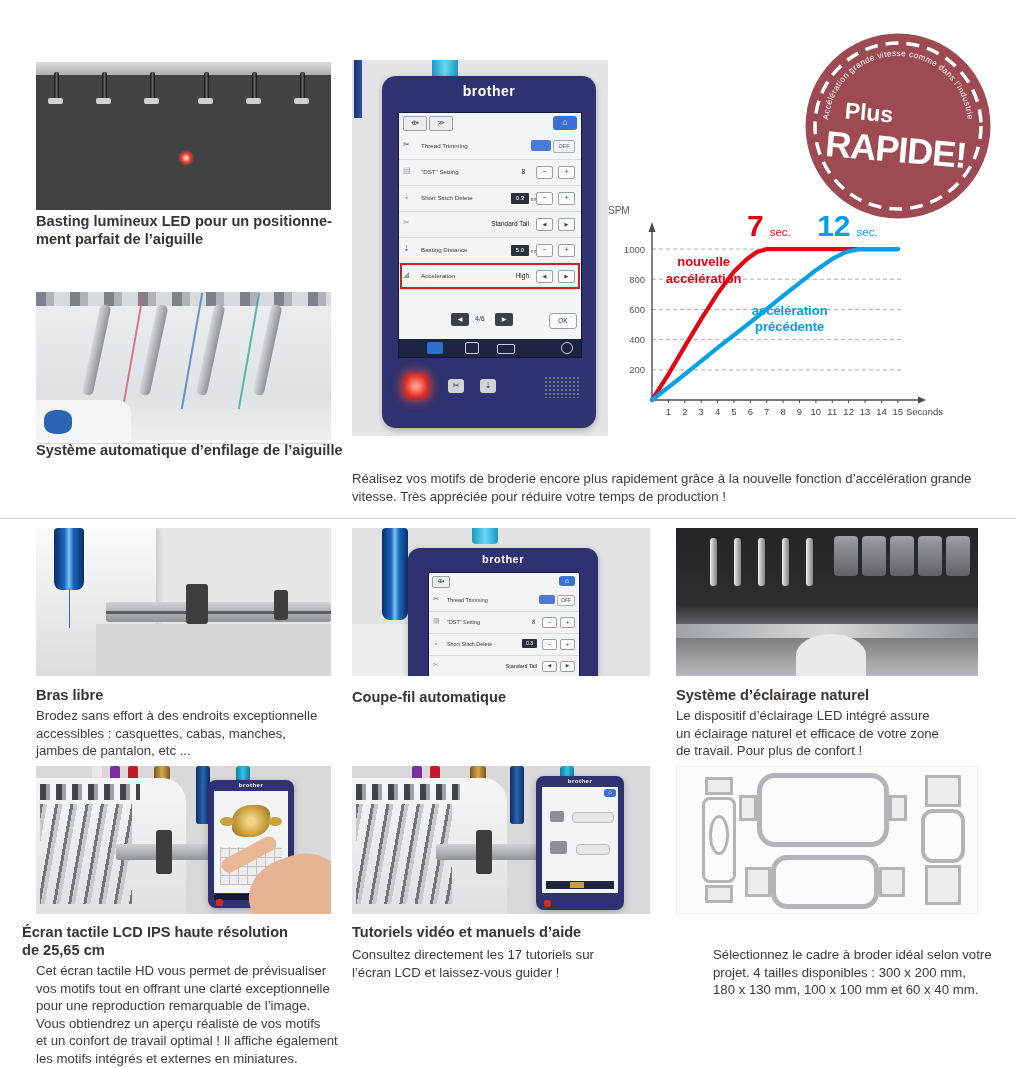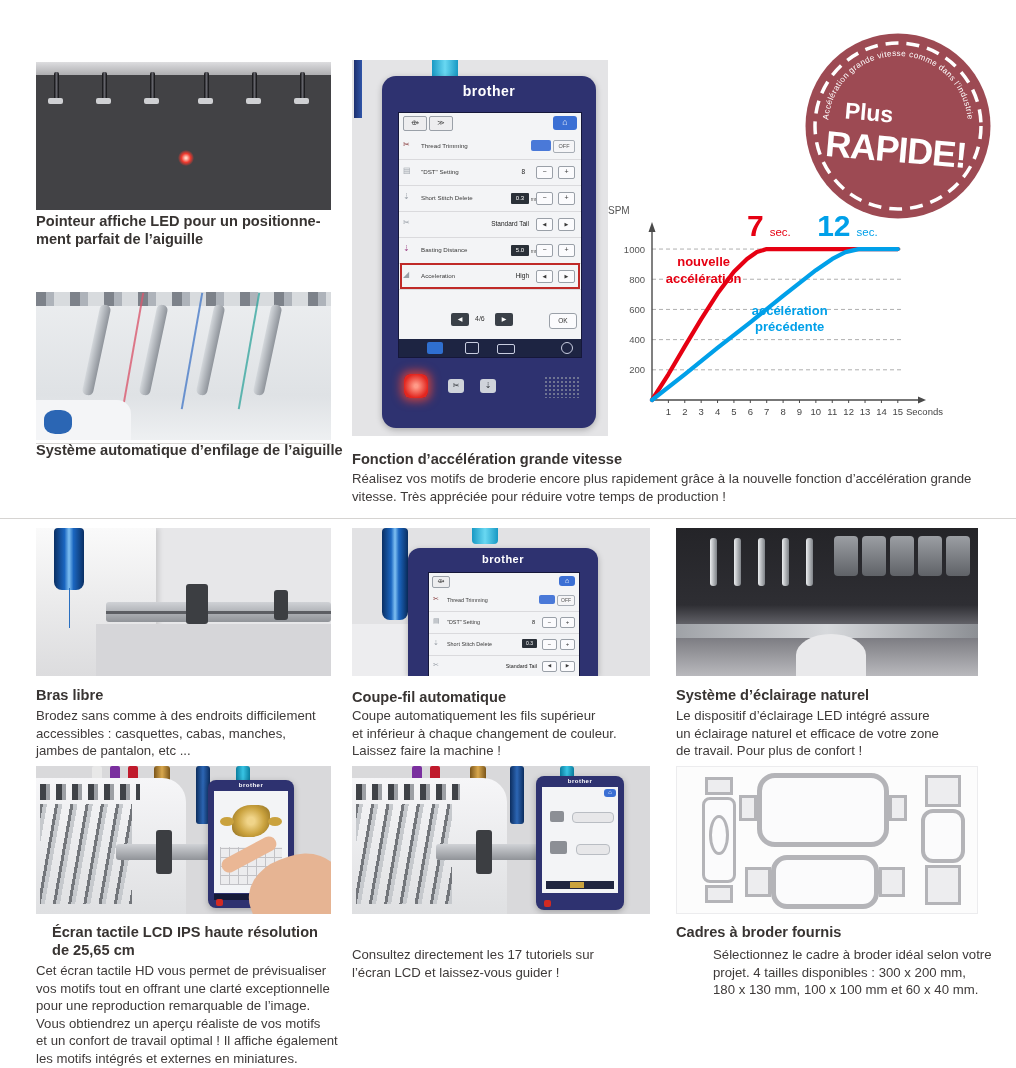--- a/index.html
+++ b/index.html
@@ -130,21 +130,21 @@
     <div class="needle" style="left:114px"></div>
       <div class="foot" style="left:108px"></div>
     <div class="needle" style="left:168px"></div>
       <div class="foot" style="left:162px"></div>
     <div class="needle" style="left:216px"></div>
       <div class="foot" style="left:210px"></div>
     <div class="needle" style="left:264px"></div>
       <div class="foot" style="left:258px"></div>
     <div class="reddot"></div>
   </div>
-  <div class="h" style="left:36px;top:213px;width:305px">Pointeur affiche LED pour un positionne-
+  <div class="h" style="left:36px;top:213px;width:305px">Basting lumineux LED pour un positionne-
 ment parfait de l’aiguille</div>
 
   <div class="ph thr" style="left:36px;top:292px;width:295px;height:148px">
     <div class="sock"></div>
     <div class="arm" style="left:55px"></div>
     <div class="arm" style="left:112px"></div>
     <div class="arm" style="left:169px"></div>
     <div class="arm" style="left:226px"></div>
     <div class="thread" style="left:96px;background:#d9596e"></div>
     <div class="thread" style="left:155px;background:#4a7cc8"></div>
@@ -296,21 +296,20 @@
       <text font-size="8.2" fill="#ffffff" letter-spacing="0.4">
         <textPath href="#arcp" startOffset="50%" text-anchor="middle">Accélération grande vitesse comme dans l’industrie</textPath>
       </text>
     </svg>
     <div class="badge-lines">
       <div class="badge-plus">Plus</div>
       <div class="badge-rapide">RAPIDE!</div>
     </div>
   </div>
 
-  <div class="h" style="left:352px;top:451px;width:640px">Fonction d’accélération grande vitesse</div>
   <div class="b" style="left:352px;top:470px;width:664px">Réalisez vos motifs de broderie encore plus rapidement grâce à la nouvelle fonction d’accélération grande
 vitesse. Très appréciée pour réduire votre temps de production !</div>
 
   <div class="divider" style="left:0;top:518px;width:1016px"></div>
 
   <div class="ph bras" style="left:36px;top:528px;width:295px;height:148px">
     <div class="mcol"></div>
     <div class="spool" style="left:18px;top:0;width:30px;height:62px"></div>
     <div class="abs" style="left:33px;top:60px;width:1px;height:40px;background:#2a6fc0"></div>
     <div class="rail" style="left:70px;top:74px;width:225px;height:20px"></div>
@@ -368,27 +367,24 @@
     <div class="blockrow" style="left:158px;top:8px;width:24px;height:40px"></div>
     <div class="blockrow" style="left:186px;top:8px;width:24px;height:40px"></div>
     <div class="blockrow" style="left:214px;top:8px;width:24px;height:40px"></div>
     <div class="blockrow" style="left:242px;top:8px;width:24px;height:40px"></div>
     <div class="blockrow" style="left:270px;top:8px;width:24px;height:40px"></div>
     <div class="steelbar" style="left:0;top:96px;width:302px;height:14px"></div>
     <div class="hub" style="left:120px;top:106px;width:70px;height:42px"></div>
   </div>
 
   <div class="h" style="left:36px;top:687px;width:310px">Bras libre</div>
-  <div class="b" style="left:36px;top:707px;width:314px">Brodez sans comme à des endroits difficilement
+  <div class="b" style="left:36px;top:707px;width:314px">Brodez sans effort à des endroits exceptionnelle
 accessibles : casquettes, cabas, manches,
 jambes de pantalon, etc ...</div>
   <div class="h" style="left:352px;top:689px;width:300px">Coupe-fil automatique</div>
-  <div class="b" style="left:352px;top:707px;width:305px">Coupe automatiquement les fils supérieur
-et inférieur à chaque changement de couleur.
-Laissez faire la machine !</div>
   <div class="h" style="left:676px;top:687px;width:305px">Système d’éclairage naturel</div>
   <div class="b" style="left:676px;top:707px;width:310px">Le dispositif d’éclairage LED intégré assure
 un éclairage naturel et efficace de votre zone
 de travail. Pour plus de confort !</div>
 
   <div class="ph lcdph" style="left:36px;top:766px;width:295px;height:148px">
     <div class="abs" style="left:56px;top:0;width:10px;height:16px;background:#e8e8e8;border-radius:2px"></div>
     <div class="abs" style="left:74px;top:0;width:10px;height:16px;background:#7a2f9f;border-radius:2px"></div>
     <div class="abs" style="left:92px;top:0;width:10px;height:16px;background:#c01a2c;border-radius:2px"></div>
     <div class="tubeT" style="left:118px;width:16px;height:66px;background:linear-gradient(90deg,#7a551a,#d9a84e,#7a551a)"></div>
@@ -452,28 +448,28 @@
 
     <div class="tab" style="left:68px;top:100px;width:26px;height:30px"></div>
     <div class="fr" style="left:94px;top:88px;width:108px;height:54px;border-radius:16px"></div>
     <div class="tab" style="left:202px;top:100px;width:26px;height:30px"></div>
 
     <div class="tab" style="left:248px;top:8px;width:36px;height:32px"></div>
     <div class="fr" style="left:244px;top:42px;width:44px;height:54px;border-width:4px;border-radius:12px"></div>
     <div class="tab" style="left:248px;top:98px;width:36px;height:40px"></div>
   </div>
 
-  <div class="h" style="left:52px;top:924px;width:312px">Écran tactile LCD IPS haute résolution
+  <div class="h" style="left:22px;top:924px;width:312px">Écran tactile LCD IPS haute résolution
 de 25,65 cm</div>
   <div class="b" style="left:36px;top:962px;width:314px">Cet écran tactile HD vous permet de prévisualiser
 vos motifs tout en offrant une clarté exceptionnelle
 pour une reproduction remarquable de l’image.
 Vous obtiendrez un aperçu réaliste de vos motifs
 et un confort de travail optimal ! Il affiche également
 les motifs intégrés et externes en miniatures.</div>
+  <div class="h" style="left:352px;top:924px;width:300px">Tutoriels vidéo et manuels d’aide</div>
   <div class="b" style="left:352px;top:946px;width:305px">Consultez directement les 17 tutoriels sur
 l’écran LCD et laissez-vous guider !</div>
-  <div class="h" style="left:676px;top:924px;width:305px">Cadres à broder fournis</div>
   <div class="b" style="left:713px;top:946px;width:310px">Sélectionnez le cadre à broder idéal selon votre
 projet. 4 tailles disponibles : 300 x 200 mm,
 180 x 130 mm, 100 x 100 mm et 60 x 40 mm.</div>
 
 </div>
 
 </body></html>

